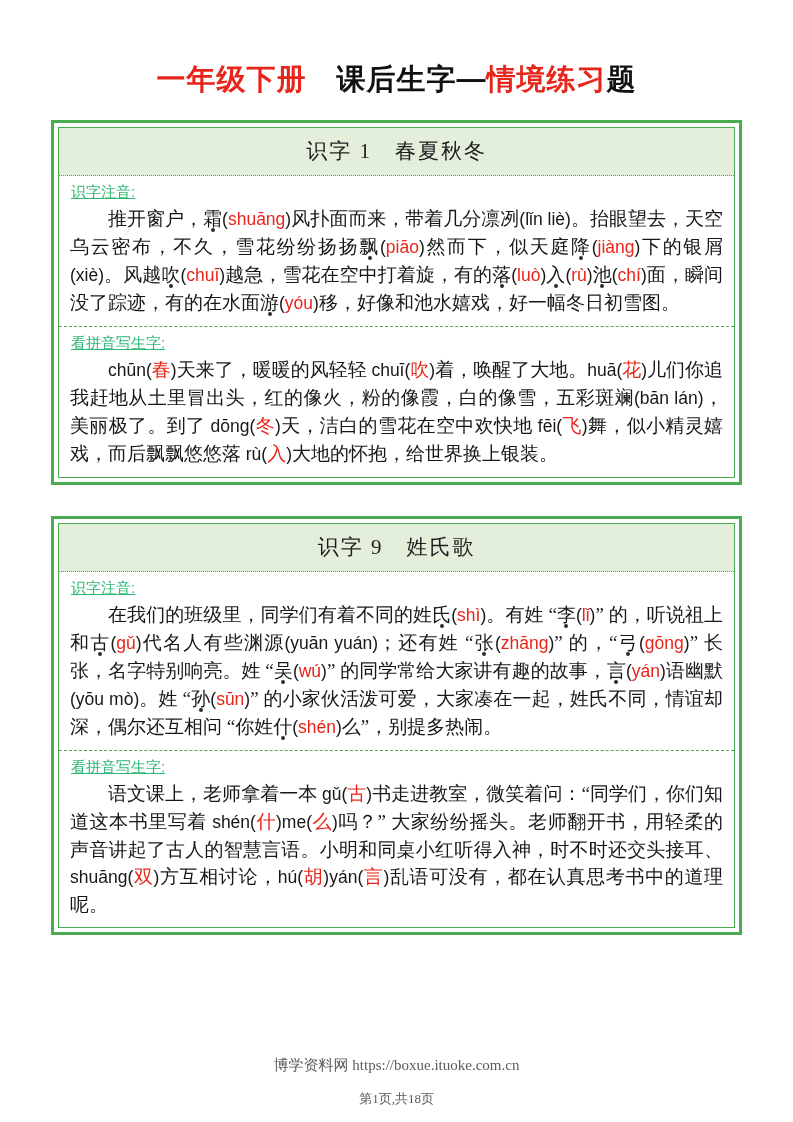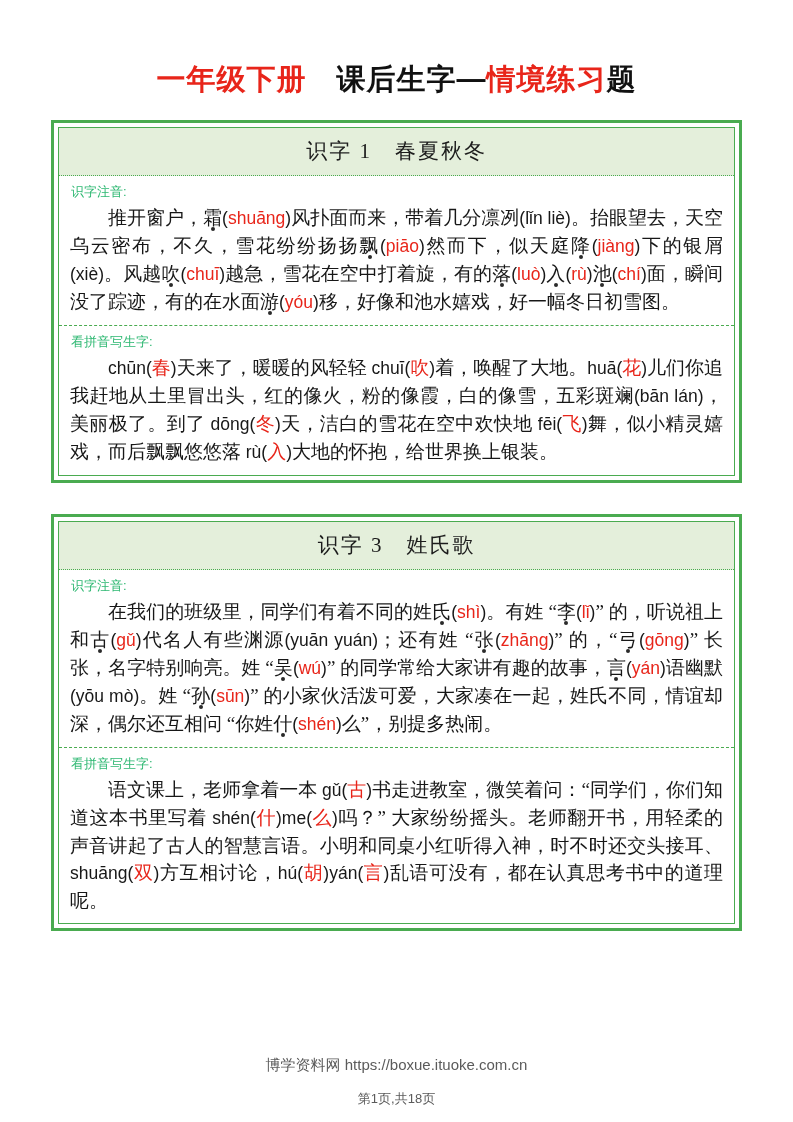--- a/index.html
+++ b/index.html
@@ -34,42 +34,42 @@
     background:var(--header-bg);
     border-bottom:1px dotted var(--green);
     text-align:center;
     font-size:21px;color:#1c1c1c;
     padding:9px 0 10px 0;letter-spacing:2px;
   }
   .sec{padding:3px 11px 9px 11px;}
   .sec-label{
     color:var(--green-text);
     font-family:"Liberation Sans","DejaVu Sans",sans-serif;
-    font-size:13px;padding:4px 0 0 1px;
+    font-size:15px;padding:4px 0 0 1px;text-decoration:underline;
   }
   .divider{border-top:1px dashed var(--green);}
   .para{
     font-size:19px;line-height:27px;color:var(--ink);
     text-indent:2em;text-align:justify;margin-top:3px;
   }
   .pinyin,.paren{
     font-family:"Liberation Sans","DejaVu Sans",sans-serif;
     font-size:17.5px;
   }
   .red{color:var(--red);}
   .han.dot{position:relative;}
   .han.dot::after{
     content:"";position:absolute;left:50%;bottom:-3px;
     transform:translateX(-50%);
     width:4px;height:4px;border-radius:50%;background:#2a2a2a;
   }
   .footer{
     position:absolute;left:0;bottom:14px;width:100%;
     text-align:center;color:var(--footer-gray);
-    font-family:Liberation Sans, sans-serif;
+    font-family:Liberation Serif, serif;
   }
   .footer-site{font-size:15px;}
   .footer-page{font-size:13px;margin-top:15px;}
 </style>
 </head>
 <body>
 
 <div class="page">
 
   <h1 class="doc-title"><span class="red">一年级下册</span><span>　课后生字—</span><span class="red">情境练习</span><span>题</span></h1>
@@ -84,21 +84,21 @@
       <div class="divider"></div>
       <div class="sec">
         <div class="sec-label">看拼音写生字:</div>
         <p class="para"><span class="pinyin">chūn</span><span class="paren">(</span><span class="han red">春</span><span class="paren">)</span><span>天来了，暖暖的风轻轻 </span><span class="pinyin">chuī</span><span class="paren">(</span><span class="han red">吹</span><span class="paren">)</span><span>着，唤醒了大地。</span><span class="pinyin">huā</span><span class="paren">(</span><span class="han red">花</span><span class="paren">)</span><span>儿们你追我赶地从土里冒出头，红的像火，粉的像霞，白的像雪，五彩斑斓</span><span class="paren">(</span><span class="pinyin">bān lán</span><span class="paren">)</span><span>，美丽极了。到了 </span><span class="pinyin">dōng</span><span class="paren">(</span><span class="han red">冬</span><span class="paren">)</span><span>天，洁白的雪花在空中欢快地 </span><span class="pinyin">fēi</span><span class="paren">(</span><span class="han red">飞</span><span class="paren">)</span><span>舞，似小精灵嬉戏，而后飘飘悠悠落 </span><span class="pinyin">rù</span><span class="paren">(</span><span class="han red">入</span><span class="paren">)</span><span>大地的怀抱，给世界换上银装。</span></p>
       </div>
     </div>
   </div>
 
   <div class="box">
     <div class="box-inner">
-      <div class="box-header">识字 3　姓氏歌</div>
+      <div class="box-header">识字 9　姓氏歌</div>
       <div class="sec">
         <div class="sec-label">识字注音:</div>
         <p class="para"><span>在我们的班级里，同学们有着不同的姓</span><span class="han dot">氏</span><span class="paren">(</span><span class="pinyin red">shì</span><span class="paren">)</span><span>。有姓 “</span><span class="han dot">李</span><span class="paren">(</span><span class="pinyin red">lǐ</span><span class="paren">)</span><span>” 的，听说祖上和</span><span class="han dot">古</span><span class="paren">(</span><span class="pinyin red">gǔ</span><span class="paren">)</span><span>代名人有些渊源</span><span class="paren">(</span><span class="pinyin">yuān yuán</span><span class="paren">)</span><span>；还有姓 “</span><span class="han dot">张</span><span class="paren">(</span><span class="pinyin red">zhāng</span><span class="paren">)</span><span>” 的，“</span><span class="han dot">弓</span><span class="paren">(</span><span class="pinyin red">gōng</span><span class="paren">)</span><span>” 长张，名字特别响亮。姓 “</span><span class="han dot">吴</span><span class="paren">(</span><span class="pinyin red">wú</span><span class="paren">)</span><span>” 的同学常给大家讲有趣的故事，</span><span class="han dot">言</span><span class="paren">(</span><span class="pinyin red">yán</span><span class="paren">)</span><span>语幽默</span><span class="paren">(</span><span class="pinyin">yōu mò</span><span class="paren">)</span><span>。姓 “</span><span class="han dot">孙</span><span class="paren">(</span><span class="pinyin red">sūn</span><span class="paren">)</span><span>” 的小家伙活泼可爱，大家凑在一起，姓氏不同，情谊却深，偶尔还互相问 “你姓</span><span class="han dot">什</span><span class="paren">(</span><span class="pinyin red">shén</span><span class="paren">)</span><span>么”，别提多热闹。</span></p>
       </div>
       <div class="divider"></div>
       <div class="sec">
         <div class="sec-label">看拼音写生字:</div>
         <p class="para"><span>语文课上，老师拿着一本 </span><span class="pinyin">gǔ</span><span class="paren">(</span><span class="han red">古</span><span class="paren">)</span><span>书走进教室，微笑着问：“同学们，你们知道这本书里写着 </span><span class="pinyin">shén</span><span class="paren">(</span><span class="han red">什</span><span class="paren">)</span><span class="pinyin">me</span><span class="paren">(</span><span class="han red">么</span><span class="paren">)</span><span>吗？” 大家纷纷摇头。老师翻开书，用轻柔的声音讲起了古人的智慧言语。小明和同桌小红听得入神，时不时还交头接耳、</span><span class="pinyin">shuāng</span><span class="paren">(</span><span class="han red">双</span><span class="paren">)</span><span>方互相讨论，</span><span class="pinyin">hú</span><span class="paren">(</span><span class="han red">胡</span><span class="paren">)</span><span class="pinyin">yán</span><span class="paren">(</span><span class="han red">言</span><span class="paren">)</span><span>乱语可没有，都在认真思考书中的道理呢。</span></p>
       </div>
     </div>

